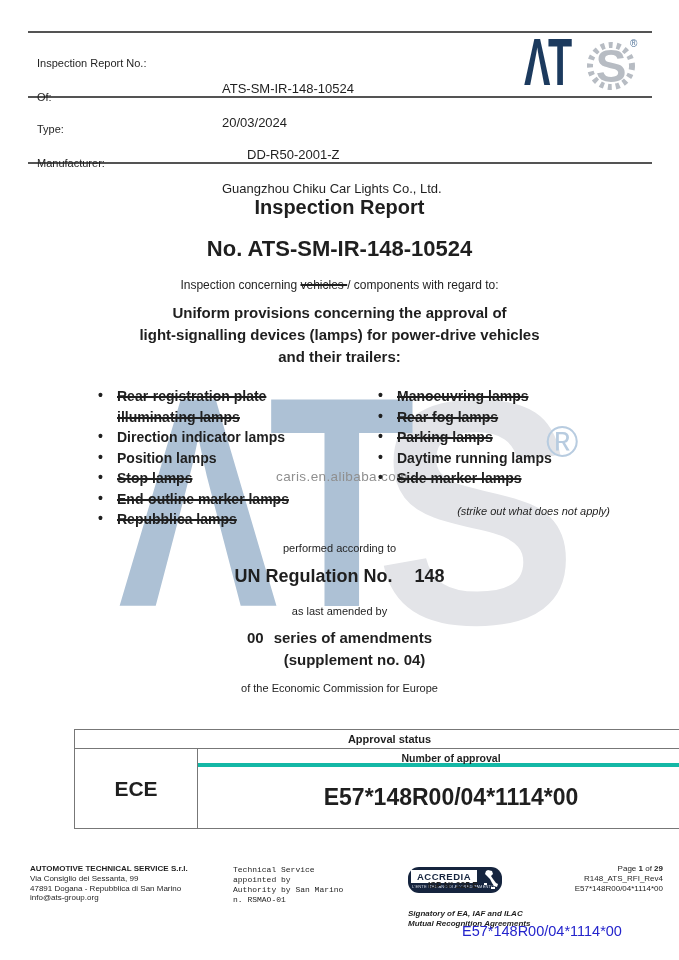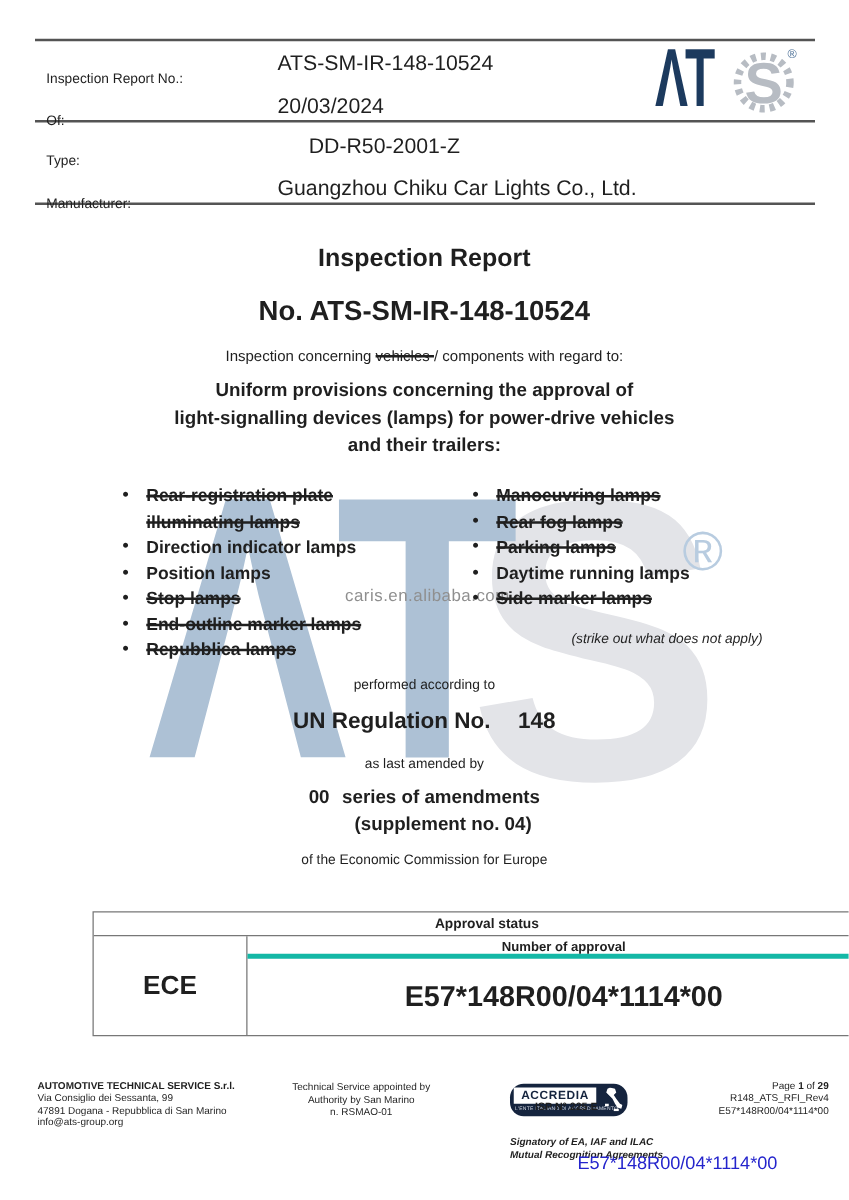--- a/index.html
+++ b/index.html
@@ -12,21 +12,21 @@
   .wm { position:absolute; z-index:0; font-weight:bold; line-height:1; user-select:none; }
   .wm-s  { left:375px; top:352px; font-size:320px; color:#e3e4e8; transform:scaleX(0.95); transform-origin:left top; }
   .wm-at { left:118px; top:352px; font-size:300px; color:#adc1d5; letter-spacing:-12px; transform:scaleX(0.8); transform-origin:left top; }
   .wm-reg { left:546px; top:420px; font-size:44px; color:#b8cce0; font-weight:normal; }
   .wm-site { left:276px; top:470px; font-size:13.5px; color:#8f8f8f; font-weight:normal; letter-spacing:0.4px; z-index:1; }
   
   .ct { position:absolute; z-index:2; }
   .hline { position:absolute; z-index:2; left:28px; width:624px; height:2px; background:#545454; }
   .hl-1 { top:31px; } .hl-2 { top:96px; } .hl-3 { top:162px; }
   .hdr-label { font-size:11px;margin-top:16px; }
-  .hdr-value { font-size:17px; }
+  .hdr-value { font-size:13px;margin-top:40px; }
   
   .logo { left:524px; top:34px; width:134px; height:60px; }
   .logo-at { position:absolute; left:0; top:0; font-size:66px; line-height:56px; font-weight:bold;
              color:#1c3a5e; letter-spacing:-4px; transform:scaleX(0.6); transform-origin:left top; }
   .logo-gear { position:absolute; left:60px; top:4px; }
   .logo-reg { position:absolute; left:106px; top:4px; font-size:10px; color:#51749a; }
   
   .cx { left:0; width:679px; text-align:center; }
   .t-title   { top:196px; font-size:20px; font-weight:bold; }
   .t-no      { top:236px; font-size:22px; font-weight:bold; }
@@ -52,21 +52,21 @@
   .tbl-header { height:19px; border-bottom:1px solid #777; text-align:center; font-size:11px; font-weight:bold; line-height:19px; }
   .tbl-body { display:flex; height:79px; }
   .tbl-ece { width:123px; border-right:1px solid #777; display:flex; align-items:center; justify-content:center;
              font-size:21px; font-weight:bold; }
   .tbl-right { flex:1; display:flex; flex-direction:column; }
   .tbl-noa { height:18px; border-bottom:4px solid #14b8a6; text-align:center; font-size:10.5px; font-weight:bold; line-height:18px; }
   .tbl-num { flex:1; display:flex; align-items:center; justify-content:center; font-size:23px; font-weight:bold; }
   
   .f-company { left:30px; top:864px; font-size:8px; line-height:9.8px; }
   .f-company .b { font-weight:bold; }
-  .f-service { left:233px; top:865px; width:112px; text-align:center; font-size:8px; line-height:10px; }
+  .f-service { left:233px; top:865px; width:112px; font-size:8px; line-height:10px;font-family:Liberation Mono, monospace; }
   .accredia { left:408px; top:867px; width:94px; height:26px; background:#15243e;border-radius:11px; }
   .acc-white { position:absolute; left:3px; top:3px; width:66px; height:13px; background:#ffffff;
                text-align:center; font-size:9.5px; font-weight:bold; color:#15243e; line-height:13px; letter-spacing:0.5px; }
   .acc-tag { position:absolute; left:4px; top:17px; font-size:4px; color:#d8dde6; letter-spacing:0.2px; white-space:nowrap; }
   .acc-italy { position:absolute; right:4px; top:3px; }
   .f-isp { left:408px; top:880px; font-size:8.5px; font-weight:bold;margin-left:20px; }
   .f-sign { left:408px; top:909px; font-size:8px; font-weight:bold; font-style:italic; line-height:9.5px; }
   .f-pageinfo { left:503px; top:864px; width:160px; text-align:right; font-size:8px; line-height:10px; }
   .f-pageinfo .b { font-weight:bold; }
   .f-blue { left:462px; top:923px; font-size:14.5px; color:#2424cc; }

